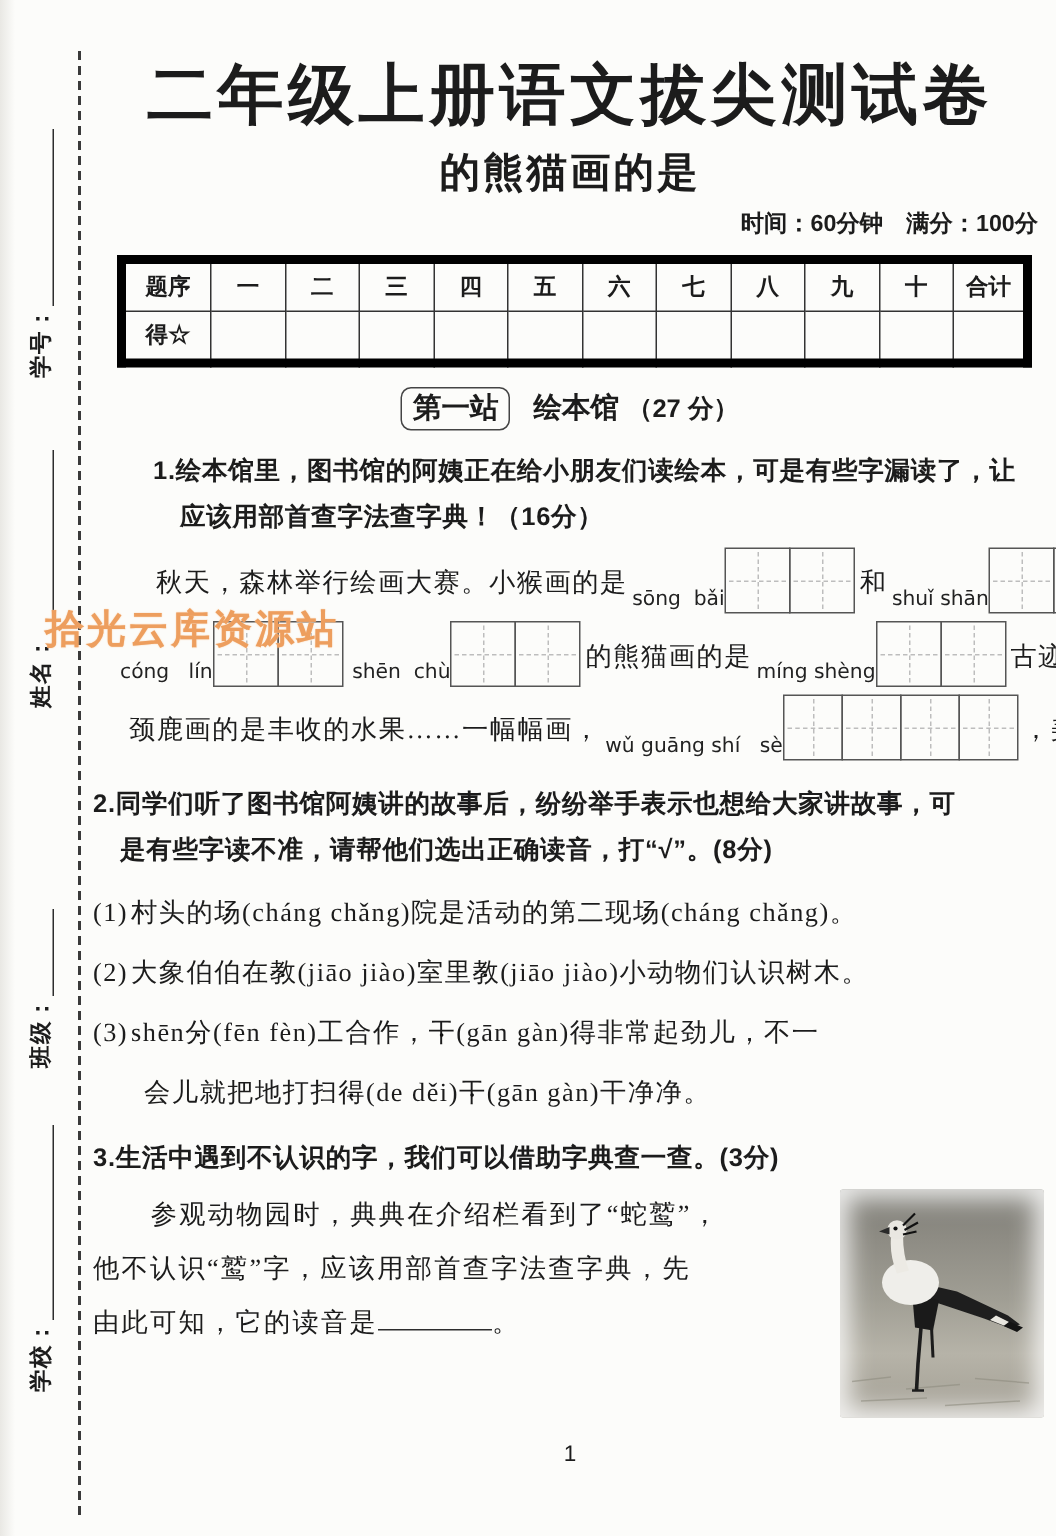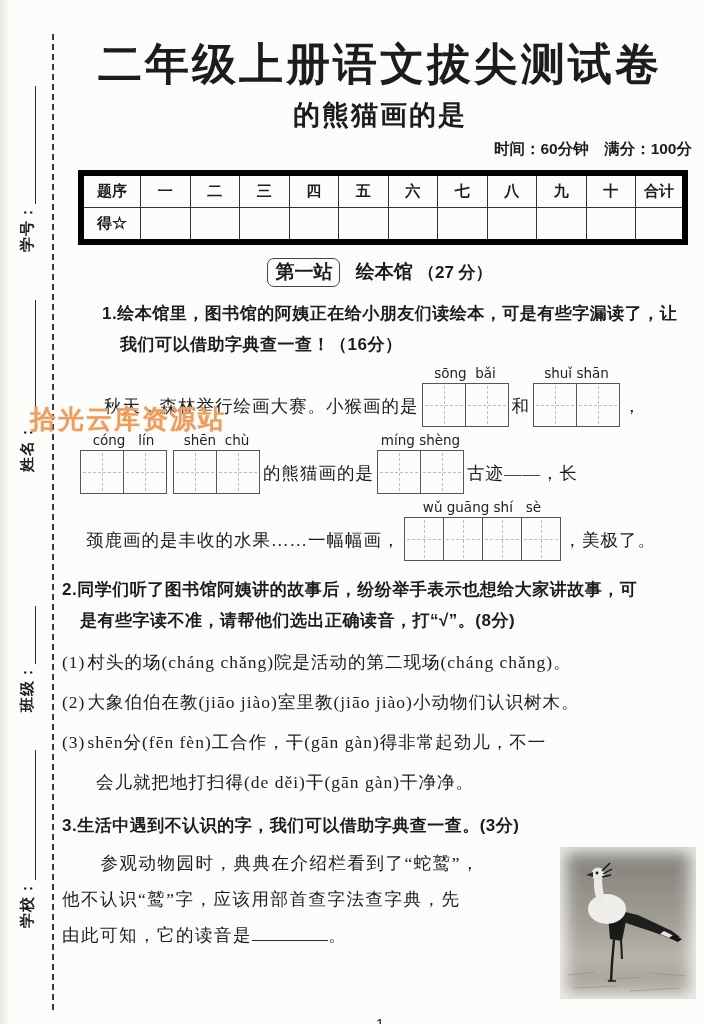--- a/index.html
+++ b/index.html
@@ -43,21 +43,21 @@
     padding:0 7px 1px 7px;margin-right:10px;}
   .score-note{font-weight:600;font-size:17px;}
   
   .stem{font-size:17px;font-weight:600;line-height:31px;letter-spacing:0.5px;}
   .stem .ind{padding-left:18px;}
   
   .kai{font-family:"Liberation Serif",serif;font-size:17.5px;letter-spacing:1px;}
   
   .pline{display:flex;align-items:flex-end;margin-top:5px;}
   .pline .kai{padding-bottom:9px;white-space:pre;}
-  .grid-group{display:inline-flex;flex-direction:column;align-items:center;
+  .grid-group{display:inline-flex;flex-direction:row;align-items:flex-end;
     margin:0 3px;}
   .grid-group .pin{font-family:"DejaVu Sans",sans-serif;font-size:13.5px;
     color:#222;margin-bottom:2px;white-space:pre;text-align:center;}
   .grid-group .cells{display:flex;}
   .cell{width:42px;height:42px;border:1px solid #555;margin-left:-1px;
     position:relative;background:transparent;}
   .cell:first-child{margin-left:0;}
   .cell::before{content:"";position:absolute;left:50%;top:2px;bottom:2px;
     border-left:1px dashed #bdbdbd;}
   .cell::after{content:"";position:absolute;top:50%;left:2px;right:2px;
@@ -154,21 +154,21 @@
   </table>
 
   <div class="section">
     <span class="badge">第一站</span>
     <span>绘本馆</span>
     <span class="score-note">（27 分）</span>
   </div>
 
   <div class="stem" style="margin-top:11px;margin-left:40px;">
     <div>1.绘本馆里，图书馆的阿姨正在给小朋友们读绘本，可是有些字漏读了，让</div>
-    <div class="ind">我们可以借助字典查一查！（16分）</div>
+    <div class="ind">应该用部首查字法查字典！（16分）</div>
   </div>
 
   <div class="pline">
     <span class="kai indent1">秋天，森林举行绘画大赛。小猴画的是</span>
     <span class="grid-group">
         <span class="pin">sōng  bǎi</span>
         <span class="cells">
           <span class="cell"></span>
           <span class="cell"></span>
         </span>

